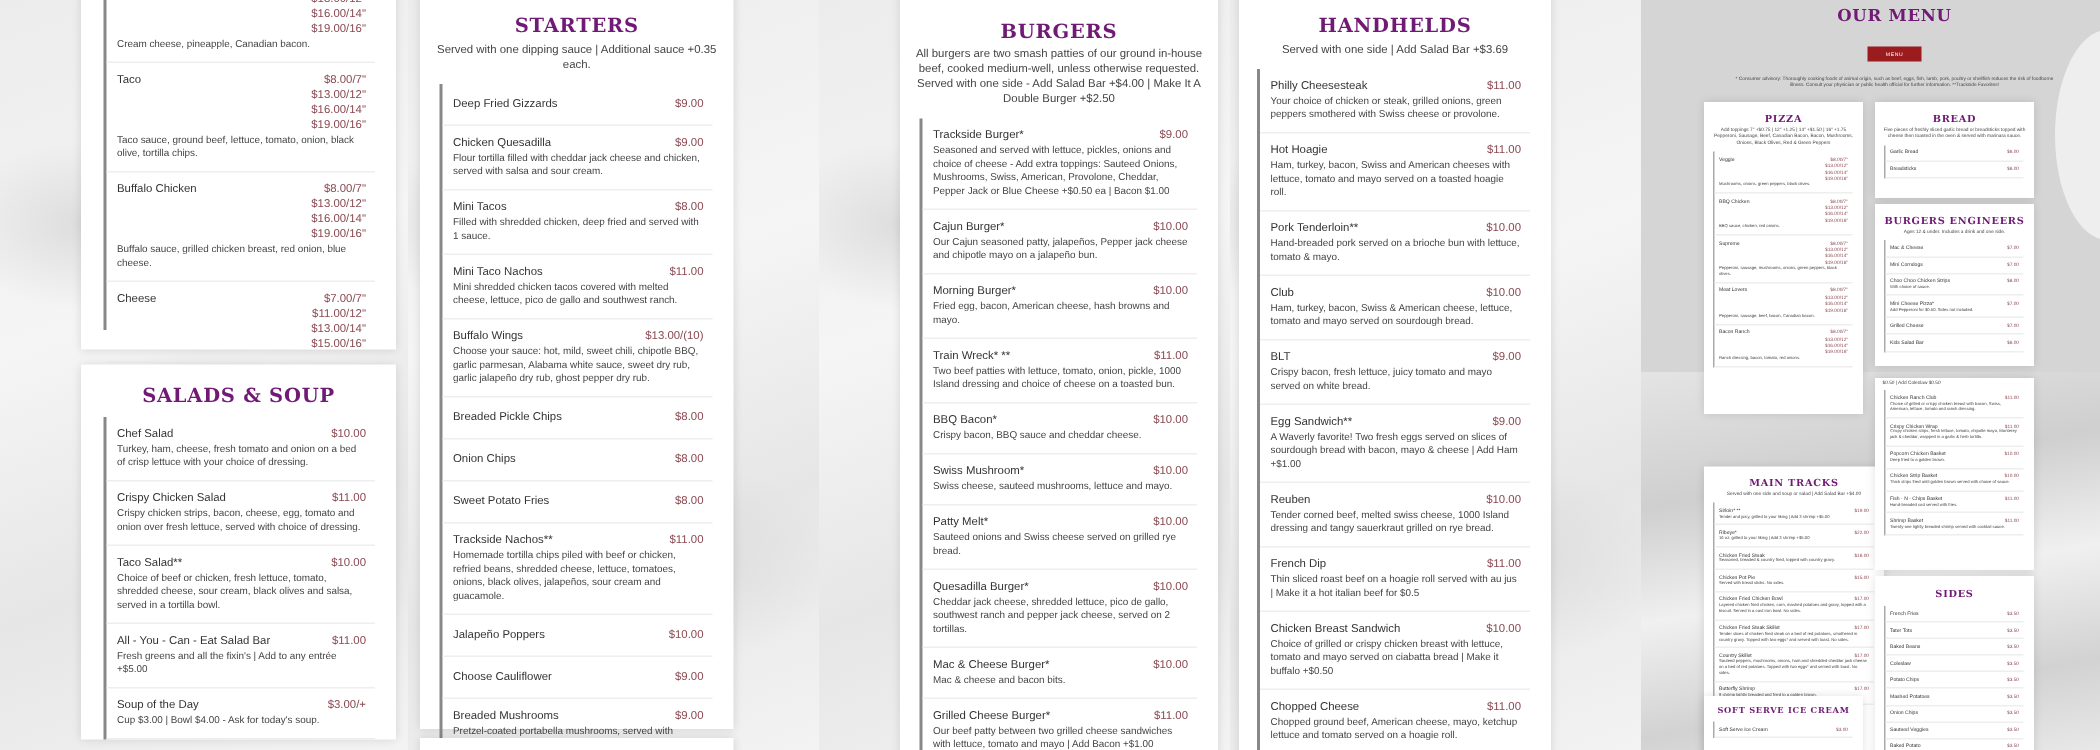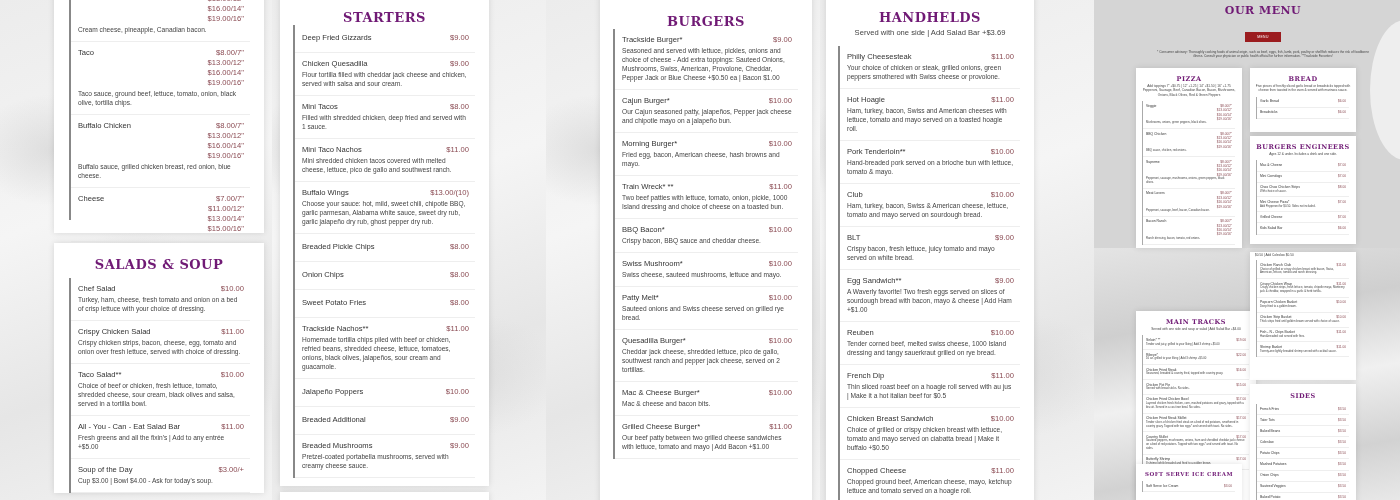--- a/index.html
+++ b/index.html
@@ -150,20 +150,21 @@
           </div>
         <div class="item-desc">Cup $3.00 | Bowl $4.00 - Ask for today's soup.</div>
       </div>
     </div>
   </div>
 </div>
 
 <div class="tile bg-marble big" style="left:272px; width:274px;">
   <div class="card" style="left:8px; top:-6px; width:209px; height:492px;">
     <div class="section-title" style="margin-top:16px;">STARTERS</div>
+    <div class="section-sub" style="margin:3px 8px 8px;">Served with one dipping sauce | Additional sauce +0.35 each.</div>
     <div class="items" style="margin:0 14px 0 13px;">
       <div class="item">
           <div class="item-head simple">
             <span class="item-name">Deep Fried Gizzards</span>
             <span class="item-price">$9.00</span>
           </div>
         </div>
       <div class="item">
           <div class="item-head">
             <span class="item-name">Chicken Quesadilla</span>
@@ -218,40 +219,41 @@
           <div class="item-desc">Homemade tortilla chips piled with beef or chicken, refried beans, shredded cheese, lettuce, tomatoes, onions, black olives, jalapeños, sour cream and guacamole.</div>
         </div>
       <div class="item">
           <div class="item-head simple">
             <span class="item-name">Jalapeño Poppers</span>
             <span class="item-price">$10.00</span>
           </div>
         </div>
       <div class="item">
           <div class="item-head simple">
-            <span class="item-name">Breaded Additional</span>
+            <span class="item-name">Choose Cauliflower</span>
             <span class="item-price">$9.00</span>
           </div>
         </div>
       <div class="item">
           <div class="item-head">
             <span class="item-name">Breaded Mushrooms</span>
             <span class="item-price">$9.00</span>
           </div>
           <div class="item-desc">Pretzel-coated portabella mushrooms, served with creamy cheese sauce.</div>
         </div>
 
     </div>
   </div>
   <div class="card" style="left:8px; top:492px; width:209px; height:20px;"></div>
 </div>
 
 <div class="tile bg-marble big" style="left:546px; width:274px;">
   <div class="card" style="left:54px; top:-6px; width:212px; height:520px;">
     <div class="section-title" style="margin-top:20px;">BURGERS</div>
+    <div class="section-sub" style="margin:2px 10px 8px;">All burgers are two smash patties of our ground in-house beef, cooked medium-well, unless otherwise requested. Served with one side - Add Salad Bar +$4.00 | Make It A Double Burger +$2.50</div>
     <div class="items" style="margin:0 14px 0 13px;">
       <div class="item">
           <div class="item-head">
             <span class="item-name">Trackside Burger*</span>
             <span class="item-price">$9.00</span>
           </div>
           <div class="item-desc">Seasoned and served with lettuce, pickles, onions and choice of cheese - Add extra toppings: Sauteed Onions, Mushrooms, Swiss, American, Provolone, Cheddar, Pepper Jack or Blue Cheese +$0.50 ea | Bacon $1.00</div>
         </div>
       <div class="item">
           <div class="item-head">
@@ -404,21 +406,21 @@
 <div class="tile mini" style="left:1094px; width:306px; background:#d5d5d5;">
   <div style="position:absolute; left:0; top:248px; width:306px; height:252px; background:linear-gradient(170deg,#e4e4e4 0%,#cfcfcf 30%,#f0f0f0 55%,#d2d2d2 80%,#e8e8e8 100%);"></div>
   <div style="position:absolute; right:-40px; top:20px; width:70px; height:140px; border-radius:50%; background:rgba(255,255,255,0.6);"></div>
 
   <div style="position:absolute; left:0; top:4px; width:338px; text-align:center;">
     <div class="section-title" style="font-size:11px;">OUR MENU</div>
     <div style="margin-top:7px;"><span class="menu-button">MENU</span></div>
     <div style="font-size:3.2px; line-height:4.2px; color:#444; margin:8px 62px 0;">* Consumer advisory: Thoroughly cooking foods of animal origin, such as beef, eggs, fish, lamb, pork, poultry or shellfish reduces the risk of foodborne illness. Consult your physician or public health official for further information. **Trackside Favorites!</div>
   </div>
 
-  <div class="card" style="left:42px; top:68px; width:106px; height:180px;">
+  <div class="card" style="left:42px; top:68px; width:106px; height:208px;">
     <div class="section-title" style="margin-top:7px;">PIZZA</div>
     <div class="section-sub" style="margin:1px 5px 4px;">Add toppings 7" +$0.75 | 12" +1.25 | 14" +$1.50 | 16" +1.75 Pepperoni, Sausage, Beef, Canadian Bacon, Bacon, Mushrooms, Onions, Black Olives, Red &amp; Green Peppers</div>
     <div class="items" style="margin:0 7px 0 6px;">
       <div class="item">
           <div class="item-head">
             <span class="item-name">Veggie</span>
             <div class="price-stack">
               <span class="item-price">$8.00/7"</span>
               <span class="item-price">$13.00/12"</span>
               <span class="item-price">$16.00/14"</span>

